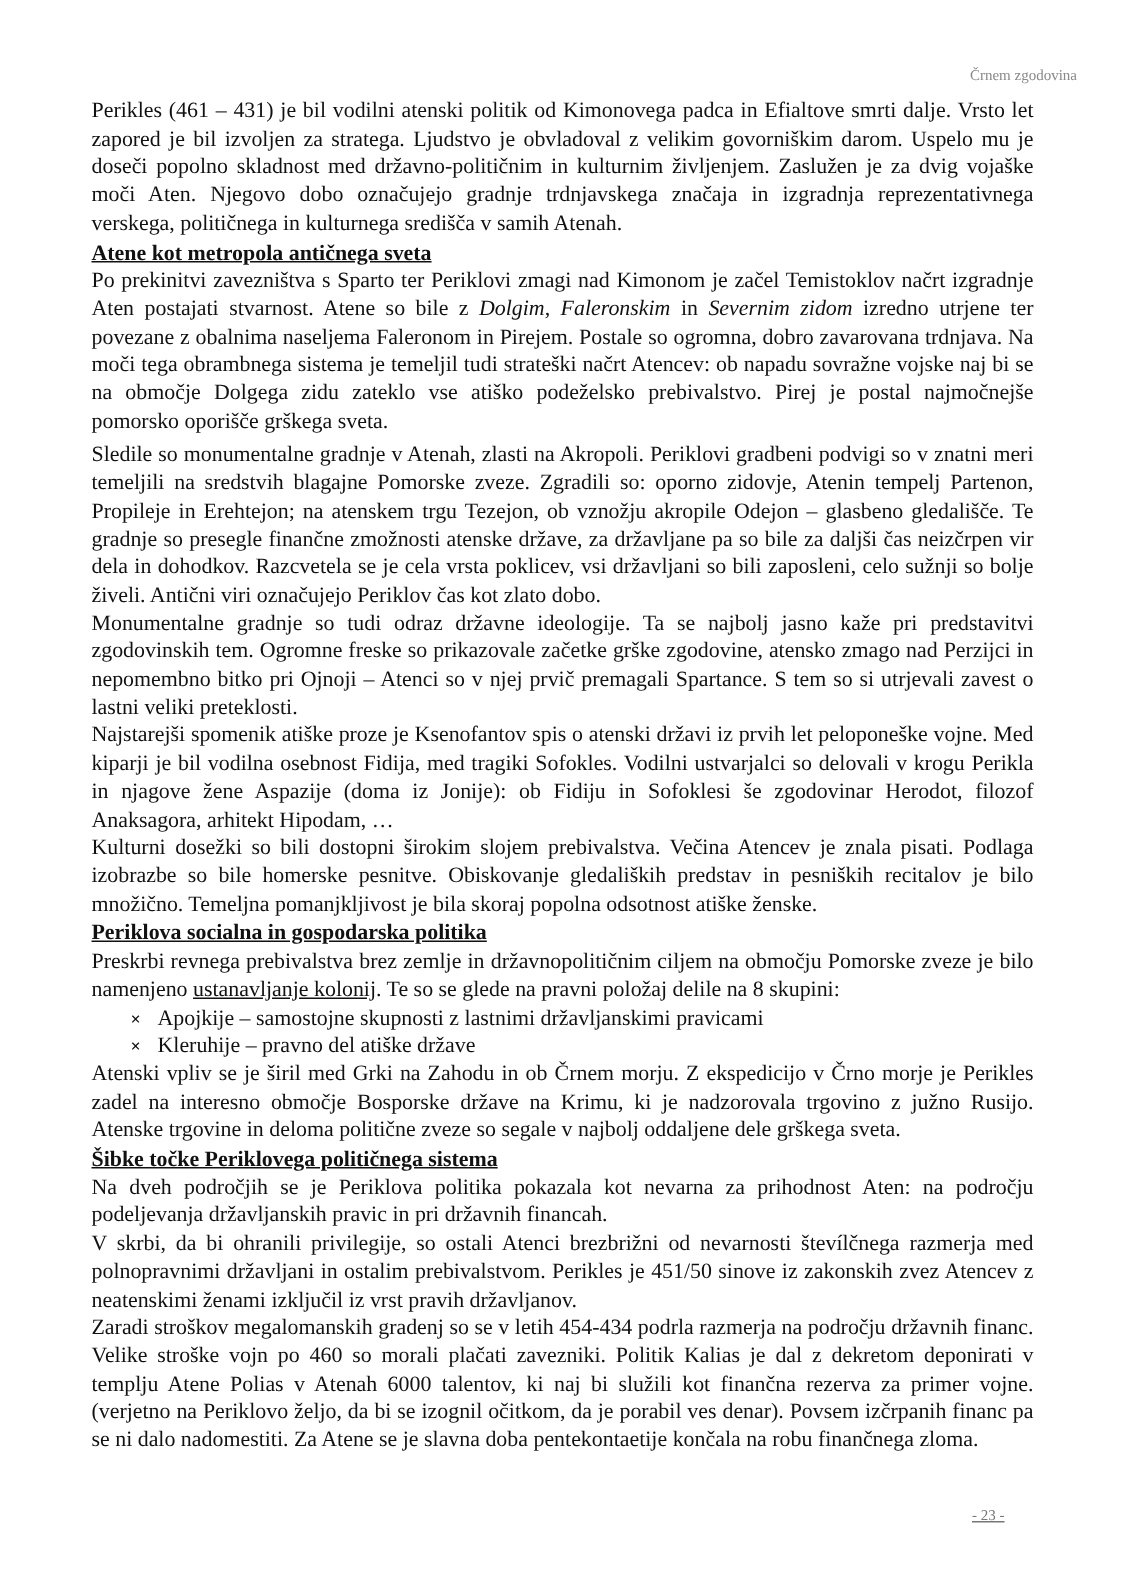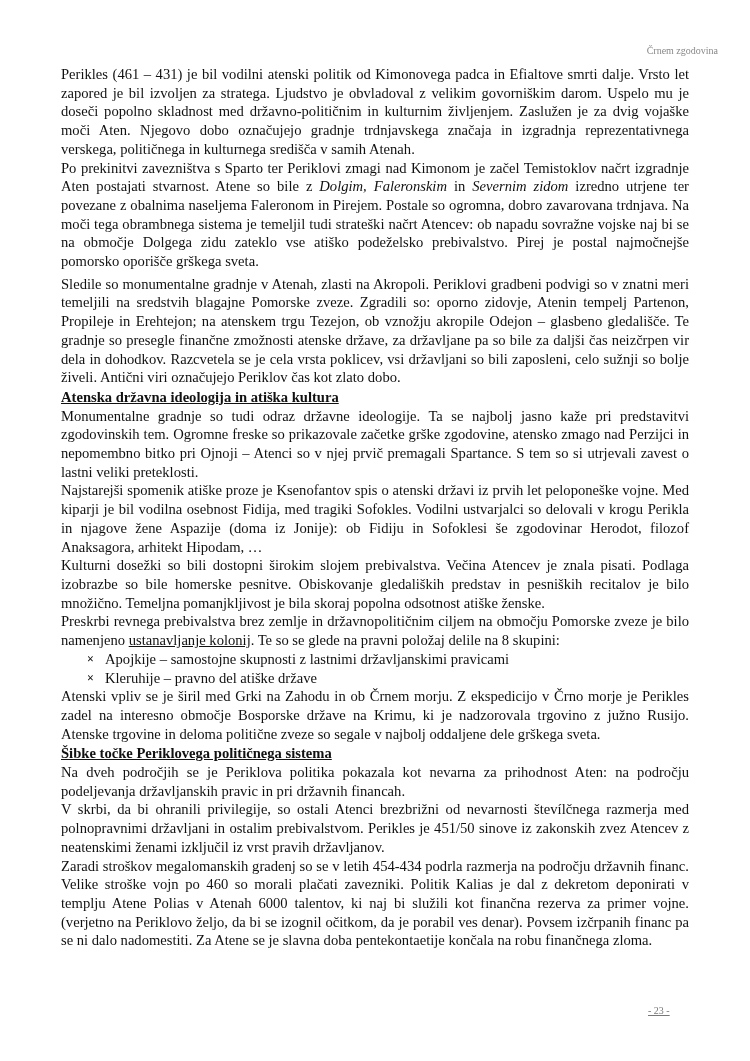--- a/index.html
+++ b/index.html
@@ -34,28 +34,29 @@
     }
   </style>
 </head>
 <body>
 
 <div class="header">Črnem zgodovina</div>
 
 <div class="content">
   <p>Perikles (461 – 431) je bil vodilni atenski politik od Kimonovega padca in Efialtove smrti dalje. Vrsto let zapored je bil izvoljen za stratega. Ljudstvo je obvladoval z velikim govorniškim darom. Uspelo mu je doseči popolno skladnost med državno-političnim in kulturnim življenjem. Zaslužen je za dvig vojaške moči Aten. Njegovo dobo označujejo gradnje trdnjavskega značaja in izgradnja reprezentativnega verskega, političnega in kulturnega središča v samih Atenah.</p>
 
+  <h2>Atene kot metropola antičnega sveta</h2>
   <p><span>Po prekinitvi zavezništva s Sparto ter Periklovi zmagi nad Kimonom je začel Temistoklov načrt izgradnje Aten postajati stvarnost. Atene so bile z </span><em>Dolgim, Faleronskim</em><span> in </span><em>Severnim zidom</em><span> izredno utrjene ter povezane z obalnima naseljema Faleronom in Pirejem. Postale so ogromna, dobro zavarovana trdnjava. Na moči tega obrambnega sistema je temeljil tudi strateški načrt Atencev: ob napadu sovražne vojske naj bi se na območje Dolgega zidu zateklo vse atiško podeželsko prebivalstvo. Pirej je postal najmočnejše pomorsko oporišče grškega sveta.</span></p>
   <p class="gap">Sledile so monumentalne gradnje v Atenah, zlasti na Akropoli. Periklovi gradbeni podvigi so v znatni meri temeljili na sredstvih blagajne Pomorske zveze. Zgradili so: oporno zidovje, Atenin tempelj Partenon, Propileje in Erehtejon; na atenskem trgu Tezejon, ob vznožju akropile Odejon – glasbeno gledališče. Te gradnje so presegle finančne zmožnosti atenske države, za državljane pa so bile za daljši čas neizčrpen vir dela in dohodkov. Razcvetela se je cela vrsta poklicev, vsi državljani so bili zaposleni, celo sužnji so bolje živeli. Antični viri označujejo Periklov čas kot zlato dobo.</p>
 
-  <h2>Atenska državna ideologija in atiška kultura</h2>
   <p>Monumentalne gradnje so tudi odraz državne ideologije. Ta se najbolj jasno kaže pri predstavitvi zgodovinskih tem. Ogromne freske so prikazovale začetke grške zgodovine, atensko zmago nad Perzijci in nepomembno bitko pri Ojnoji – Atenci so v njej prvič premagali Spartance. S tem so si utrjevali zavest o lastni veliki preteklosti.</p>
   <p>Najstarejši spomenik atiške proze je Ksenofantov spis o atenski državi iz prvih let peloponeške vojne. Med kiparji je bil vodilna osebnost Fidija, med tragiki Sofokles. Vodilni ustvarjalci so delovali v krogu Perikla in njagove žene Aspazije (doma iz Jonije): ob Fidiju in Sofoklesi še zgodovinar Herodot, filozof Anaksagora, arhitekt Hipodam, …</p>
   <p>Kulturni dosežki so bili dostopni širokim slojem prebivalstva. Večina Atencev je znala pisati. Podlaga izobrazbe so bile homerske pesnitve. Obiskovanje gledaliških predstav in pesniških recitalov je bilo množično. Temeljna pomanjkljivost je bila skoraj popolna odsotnost atiške ženske.</p>
 
+  <h2>Periklova socialna in gospodarska politika</h2>
   <p><span>Preskrbi revnega prebivalstva brez zemlje in državnopolitičnim ciljem na območju Pomorske zveze je bilo namenjeno </span><span class="u">ustanavljanje kolonij</span><span>. Te so se glede na pravni položaj delile na 8 skupini:</span></p>
   <ul class="bullets">
     <li><span class="bullet">×</span><span>Apojkije – samostojne skupnosti z lastnimi državljanskimi pravicami</span></li>
     <li><span class="bullet">×</span><span>Kleruhije – pravno del atiške države</span></li>
   </ul>
   <p>Atenski vpliv se je širil med Grki na Zahodu in ob Črnem morju. Z ekspedicijo v Črno morje je Perikles zadel na interesno območje Bosporske države na Krimu, ki je nadzorovala trgovino z južno Rusijo. Atenske trgovine in deloma politične zveze so segale v najbolj oddaljene dele grškega sveta.</p>
 
   <h2>Šibke točke Periklovega političnega sistema</h2>
   <p>Na dveh področjih se je Periklova politika pokazala kot nevarna za prihodnost Aten: na področju podeljevanja državljanskih pravic in pri državnih financah.</p>
   <p>V skrbi, da bi ohranili privilegije, so ostali Atenci brezbrižni od nevarnosti števílčnega razmerja med polnopravnimi državljani in ostalim prebivalstvom. Perikles je 451/50 sinove iz zakonskih zvez Atencev z neatenskimi ženami izključil iz vrst pravih državljanov.</p>

